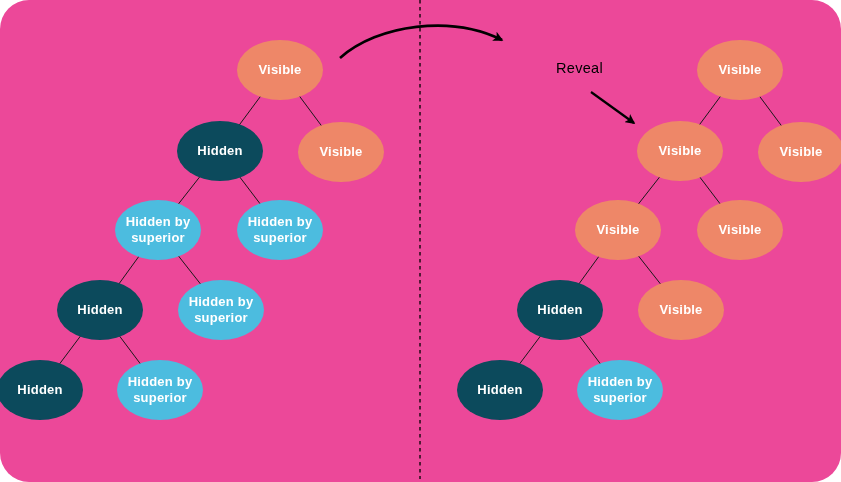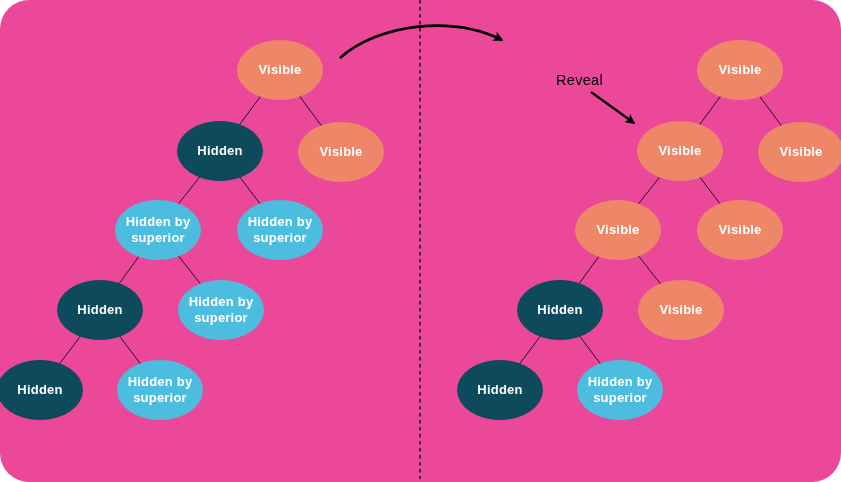--- a/index.html
+++ b/index.html
@@ -36,21 +36,21 @@
     font-size: 13px;
     font-weight: 600;
     letter-spacing: 0.2px;
     line-height: 1.25;
     padding: 2px 6px;
     box-sizing: border-box;
   }
   .reveal-label {
     position: absolute;
     left: 556px;
-    top: 72px;
+    top: 60px;
     font-size: 14.5px;
     font-weight: 500;
     letter-spacing: 0.3px;
     color: var(--color-annotation, #000);
   }
 </style>
 </head>
 <body>
 
 <div class="canvas">

